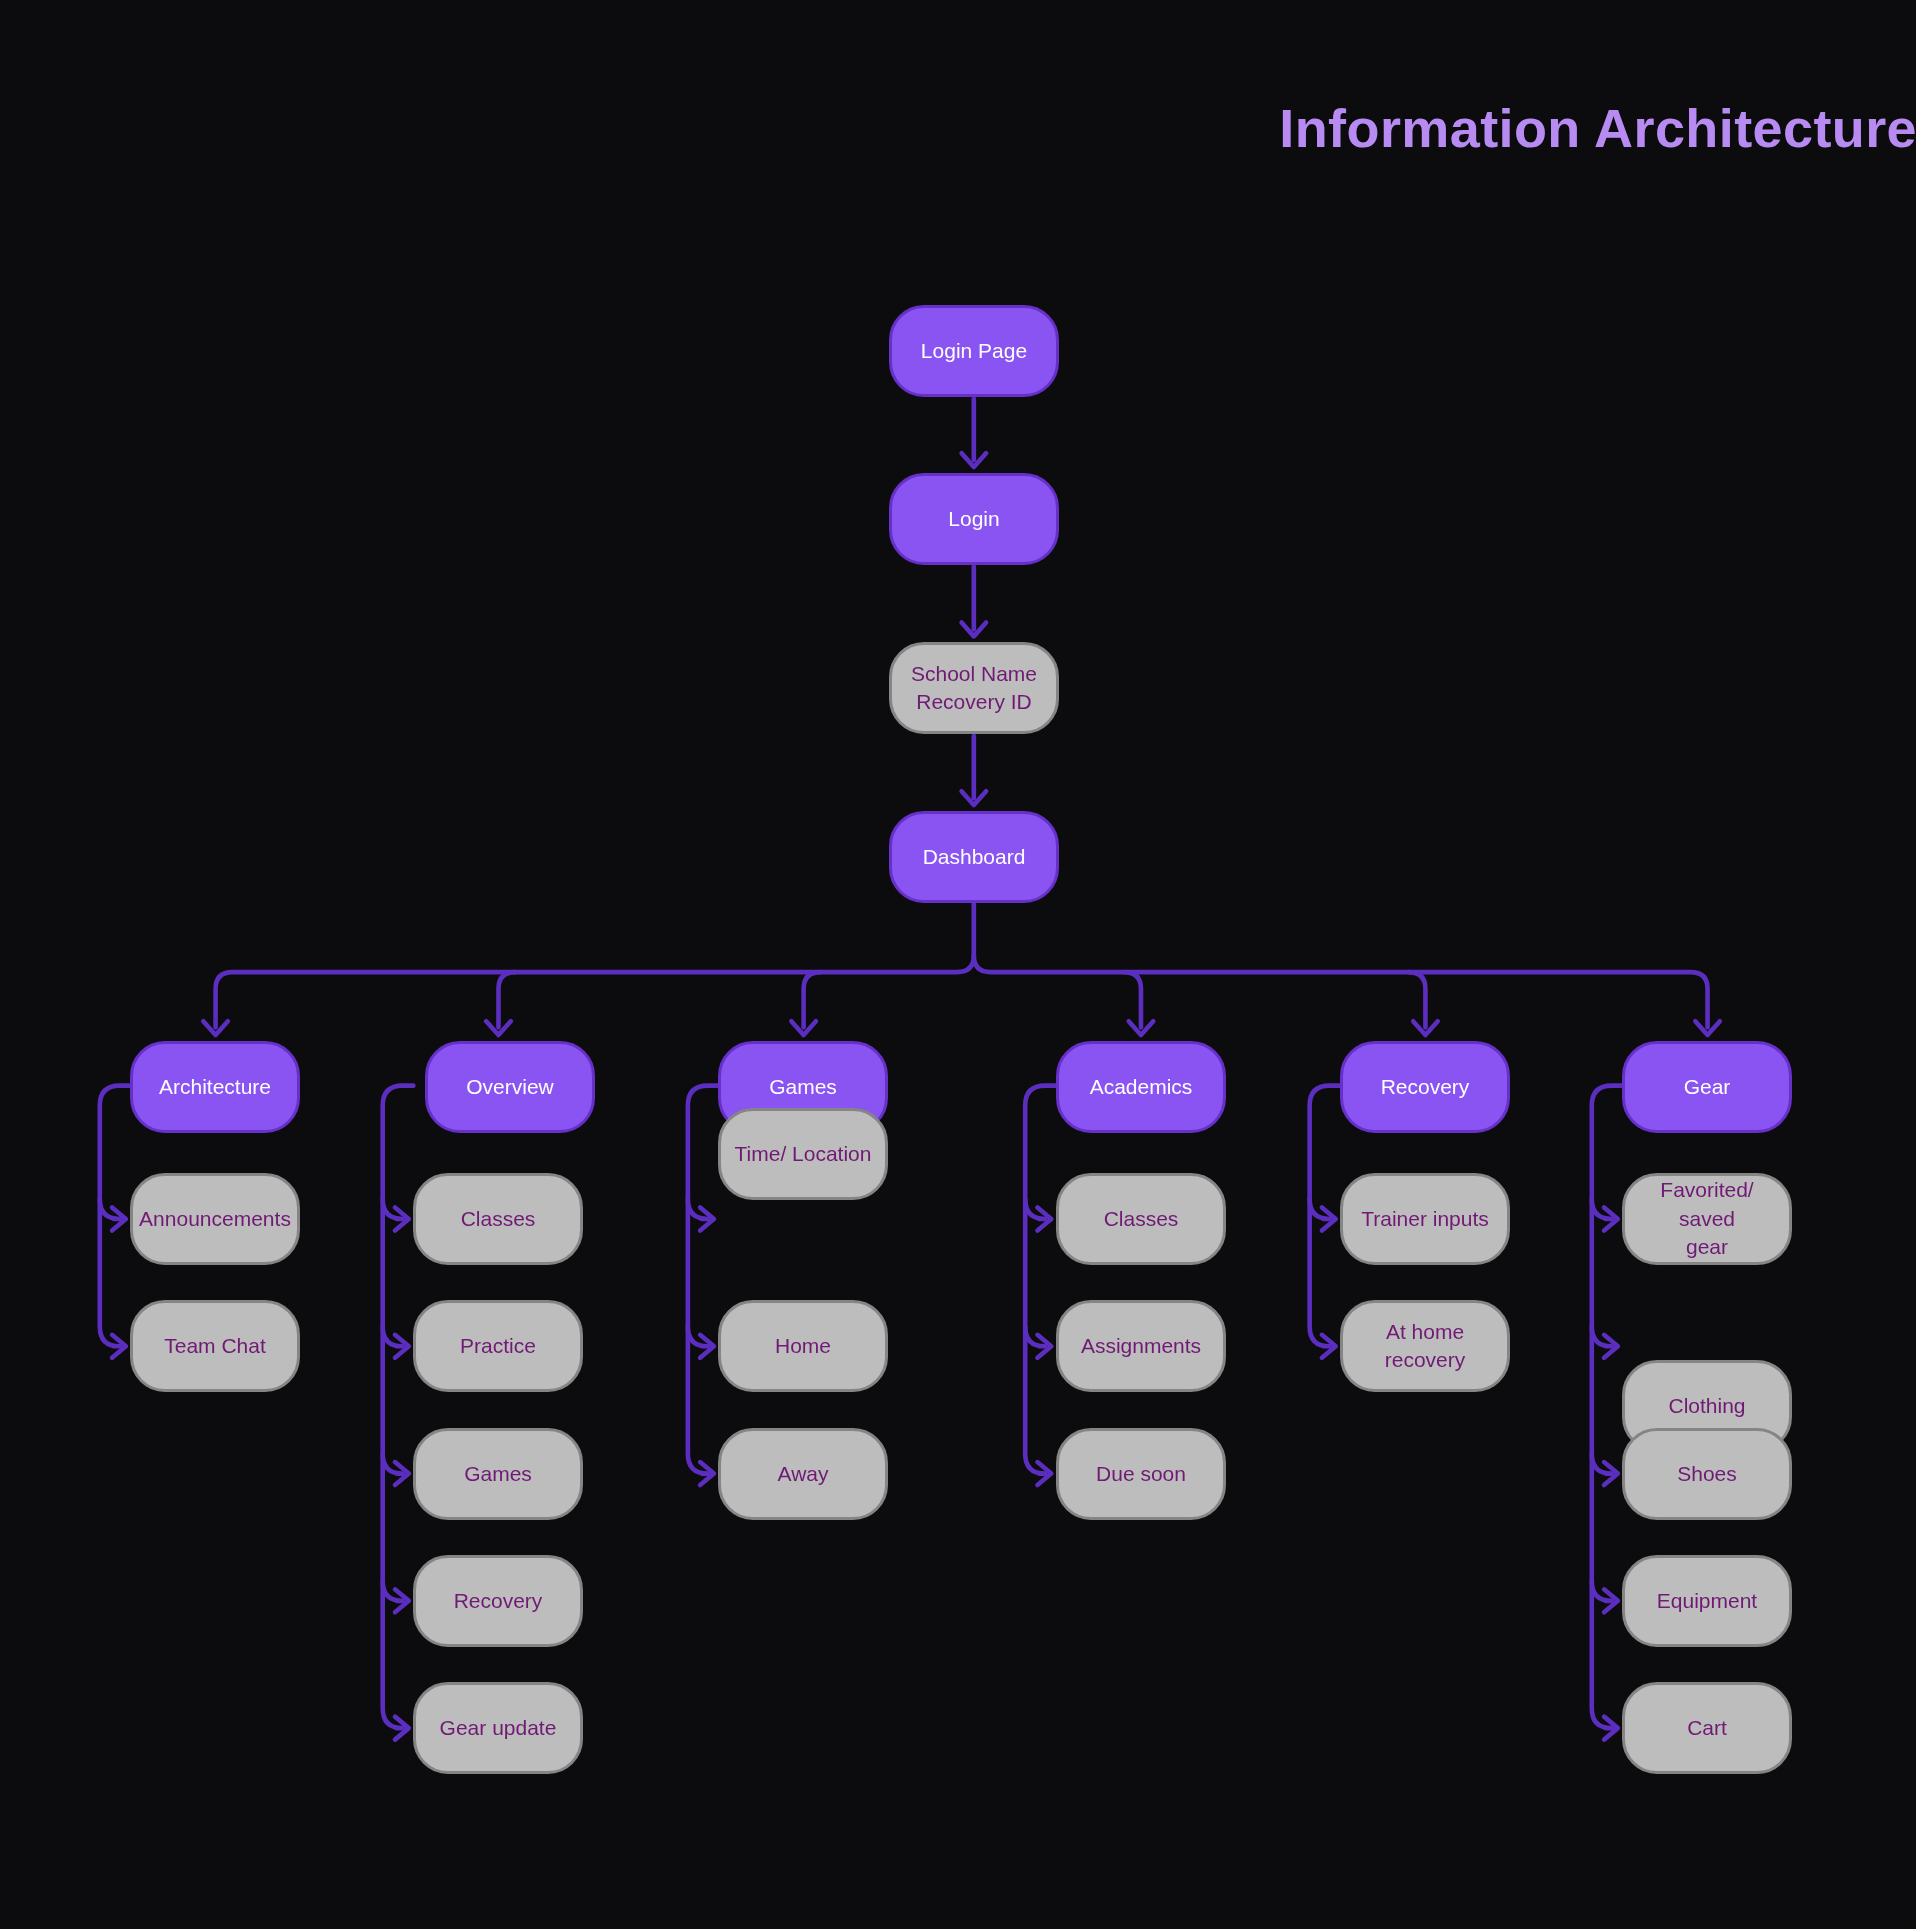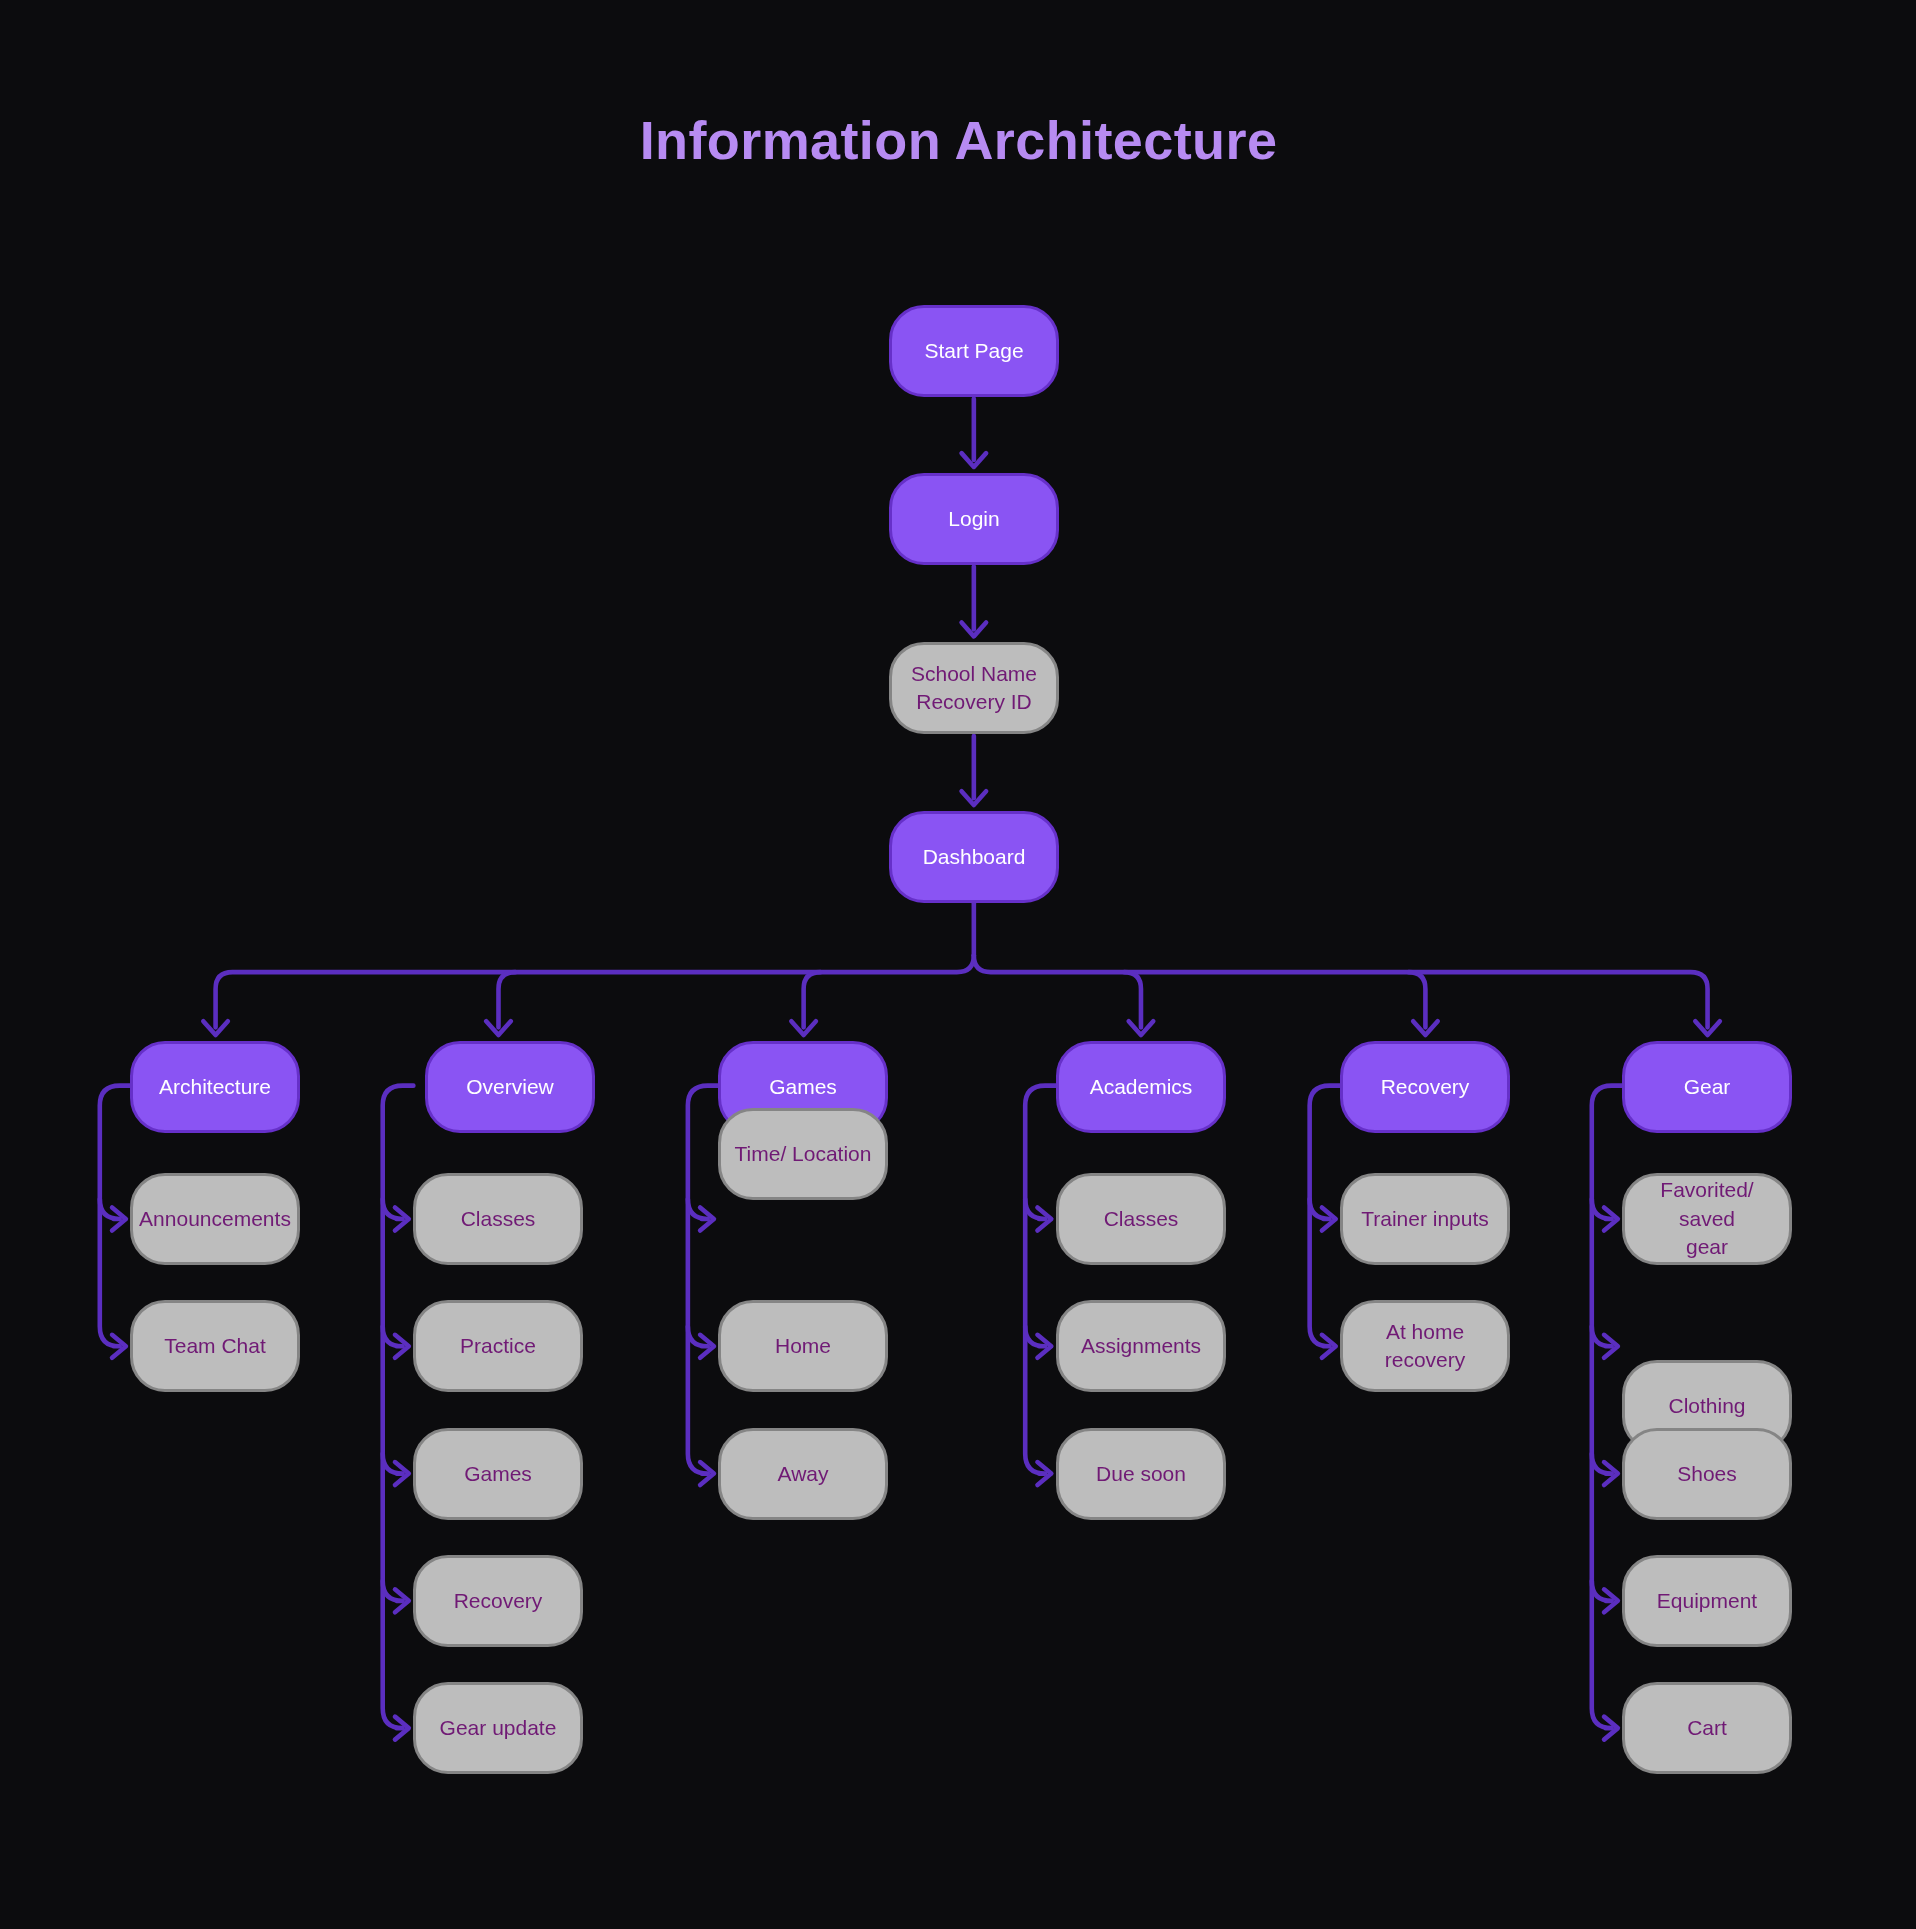--- a/index.html
+++ b/index.html
@@ -6,26 +6,25 @@
   body{
     width:1917px;height:1929px;
     background:#0c0c0e;
     position:relative;
     overflow:hidden;
     font-family:"Liberation Sans", sans-serif;
   }
   #title{
     position:absolute;
     left:0;right:0;top:97px;
-    text-align:center;
+    text-align:right;
     font-size:54px;
     font-weight:bold;
     letter-spacing:0.4px;
     color:#b78bf2;
-    margin-top:12px;
   }
   #edges{
     position:absolute;left:0;top:0;
   }
   .node{
     position:absolute;
     width:170px;height:92px;
     border-radius:35px;
     box-sizing:border-box;
     display:flex;
@@ -112,21 +111,21 @@
       <path d="M2076,1896 Q2076,1922 2102,1922 H2094"></path>
       <path d="M2092,1907 L2110,1922 L2092,1937"></path>
       <path d="M2076,2062 Q2076,2088 2102,2088 H2094"></path>
       <path d="M2092,2073 L2110,2088 L2092,2103"></path>
     </g>
 </svg>
 
 <div id="title">Information Architecture</div>
 
 <div class="node purple" style="left:889px;top:305px">
-  <span>Start Page</span>
+  <span>Login Page</span>
 </div>
 <div class="node purple" style="left:889px;top:473px">
   <span>Login</span>
 </div>
 <div class="node gray" style="left:889px;top:642px">
   <span>School Name</span>
   <span>Recovery ID</span>
 </div>
 <div class="node purple" style="left:889px;top:811px">
   <span>Dashboard</span>

